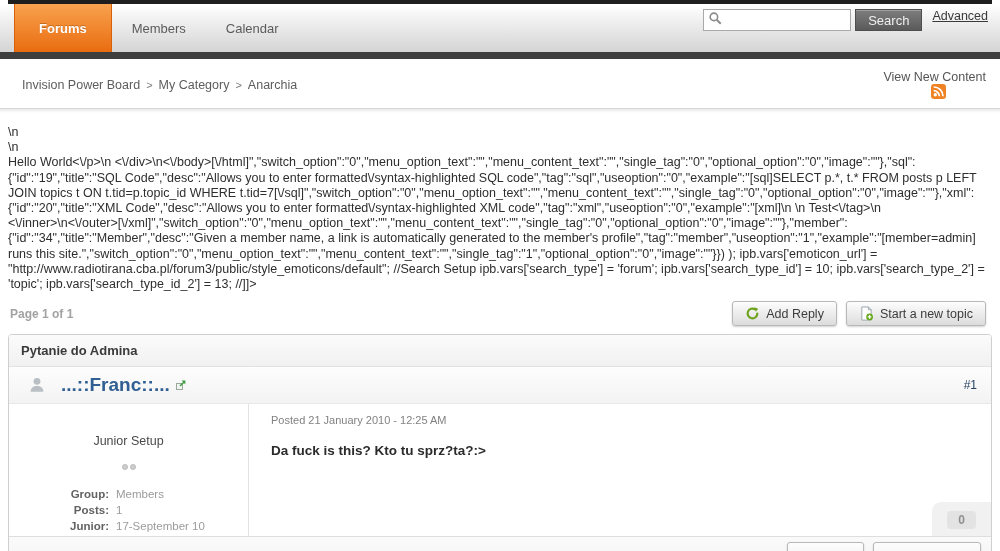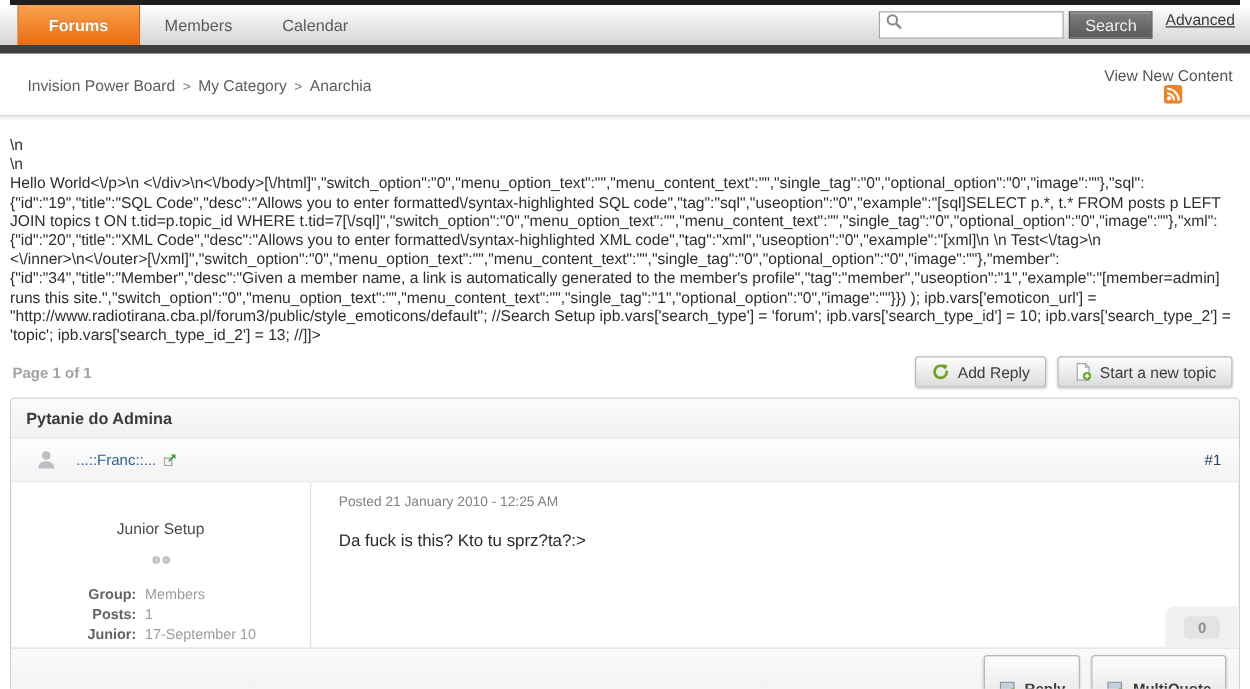--- a/index.html
+++ b/index.html
@@ -4,21 +4,21 @@
 <style>
   * { box-sizing: border-box; margin: 0; padding: 0; }
   html,body { width:1000px; height:551px; }
   body {
     font-family: "Liberation Sans", "DejaVu Sans", sans-serif;
     background:#fff; color:#333; overflow:hidden; position:relative;
   }
   
   .top-strip { height:4px; margin:0 8px; background:#1e1e1e; }
   .navbar {
-    height:32px; background:linear-gradient(#ffffff,#d4d4d4);
+    height:48px; background:linear-gradient(#ffffff,#d4d4d4);
     display:flex; align-items:stretch; position:relative;
   }
   .tabs { display:flex; margin-left:14px; }
   .tab {
     display:flex; align-items:center; padding:0 20px;
     font-size:13px; color:#5b5b5b; cursor:pointer;
   }
   .tab.active {
     background:linear-gradient(#f9a24f,#e96c10);
     color:#fff; font-weight:bold; text-shadow:0 -1px 0 rgba(120,60,0,.4);
@@ -72,35 +72,35 @@
   .topic-panel { margin:8px 8px 0 8px; border:1px solid #cfcfcf; border-radius:4px; overflow:hidden; background:#fff; }
   .topic-title {
     padding:8px 12px; font-size:13px; font-weight:bold; color:#3a3a3a;
     background:linear-gradient(#fbfbfb,#f1f1f1); border-bottom:1px solid #e2e2e2;
   }
   .author-row {
     display:flex; align-items:center; padding:7px 14px 7px 18px;
     background:linear-gradient(#fdfdfd,#f3f3f3); border-bottom:1px solid #e8e8e8;
   }
   .author-row .avatar { margin-right:14px; display:inline-flex; }
-  .author-name { font-size:12px; font-weight:normal; color:#2f5f93; text-decoration:none; cursor:pointer; }
+  .author-name { font-size:19px; font-weight:bold; color:#2f5f93; text-decoration:none; cursor:pointer; }
   .ext-icon { margin-left:6px; display:inline-flex; cursor:pointer; }
   .post-num { margin-left:auto; font-size:12px; color:#27415f; }
   .post-body { display:flex; position:relative; min-height:125px; }
   .user-col { width:240px; flex:0 0 240px; border-right:1px solid #e3e3e3; padding-top:30px; }
   .user-title { text-align:center; font-size:12.5px; color:#4a4a4a; }
   .pips { text-align:center; margin-top:8px; }
   .pips i { display:inline-block; width:6px; height:6px; border-radius:50%; background:#cdcdcd; border:1px solid #bcbcbc; margin:0 1px; }
   .user-fields { margin-top:14px; font-size:11.5px; }
   .frow { display:flex; margin-bottom:4px; }
   .flabel { width:100px; text-align:right; font-weight:bold; color:#636363; }
   .fval { margin-left:7px; color:#9b9b9b; }
   .post-col { flex:1; padding:10px 22px; }
   .posted { font-size:11px; color:#828282; }
-  .post-content { margin-top:17px; font-size:13.5px; color:#2b2b2b; }
+  .post-content { margin-top:17px; font-size:13.5px; color:#2b2b2b;font-weight:bold; }
   .rep-wrap {
     position:absolute; right:0; bottom:0; background:#f1f1f1;
     border-radius:9px 0 0 0; padding:8px 15px 7px 15px;
   }
   .rep-badge {
     display:inline-block; background:#e3e3e3; color:#8f8f8f; font-size:12px; font-weight:bold;
     border-radius:4px; padding:2px 11px;
   }
   .post-footer {
     display:flex; justify-content:flex-end; gap:9px; padding:5px 10px;

